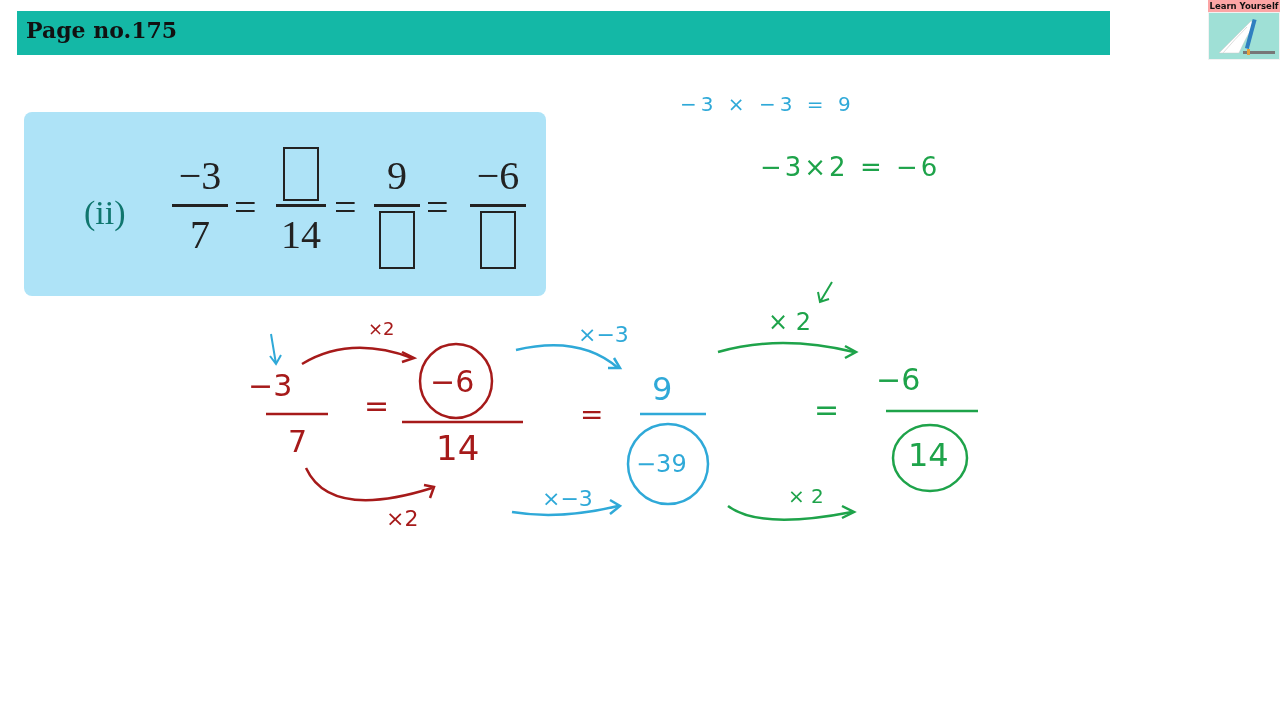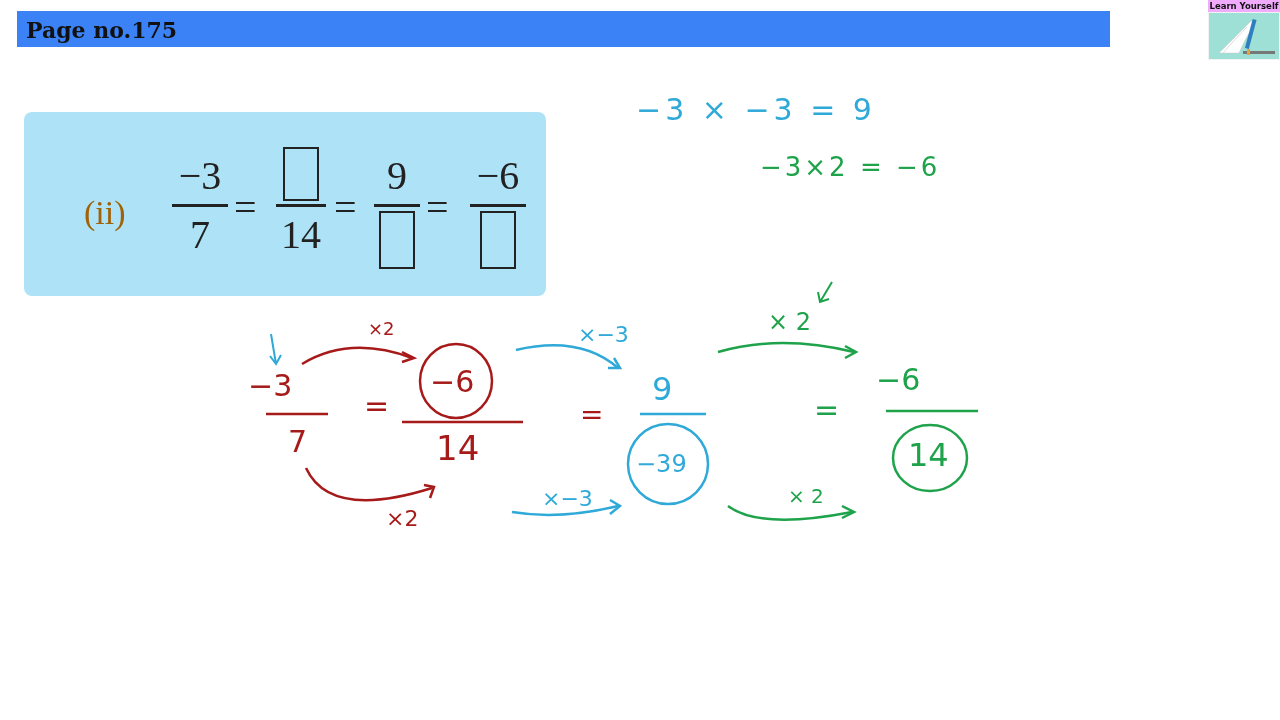--- a/index.html
+++ b/index.html
@@ -1,23 +1,23 @@
 <!DOCTYPE html>
 <html><head>
 <meta charset="utf-8">
 <style>
   html, body { margin:0; padding:0; }
   body { width:1280px; height:720px; background:#ffffff; position:relative; overflow:hidden; font-family:"DejaVu Sans", sans-serif; }
-  .header-bar { position:absolute; left:17px; top:11px; width:1093px; height:36px; background:#3b82f6; }
+  .header-bar { position:absolute; left:17px; top:11px; width:1093px; height:44px; background:#14b8a6; }
   .header-title { position:absolute; left:9px; top:6px; font-family:"DejaVu Serif", serif; font-weight:bold; font-size:22px; color:#111; }
   .logo { position:absolute; left:1208px; top:0; width:72px; height:60px; background:#f2f2f2; }
-  .logo-text { position:absolute; left:0; top:0; width:72px; height:12px; font-family:"DejaVu Sans", sans-serif; font-weight:bold; font-size:8.5px; color:#111; text-align:center; line-height:12px; background:#f0abfc; }
+  .logo-text { position:absolute; left:0; top:0; width:72px; height:12px; font-family:"DejaVu Sans", sans-serif; font-weight:bold; font-size:8.5px; color:#111; text-align:center; line-height:12px; background:#fca5a5; }
   .logo-img { position:absolute; left:1px; top:13px; width:70px; height:46px; background:#9fe0d6; }
   .question-box { position:absolute; left:24px; top:112px; width:522px; height:184px; background:#aee3f7; border-radius:8px; }
-  .q-label { position:absolute; left:60px; top:82px; font-family:"Liberation Serif", serif; font-size:34px; color:#a16207; }
+  .q-label { position:absolute; left:60px; top:82px; font-family:"Liberation Serif", serif; font-size:34px; color:#0f766e; }
   .frac { position:absolute; text-align:center; font-family:"Liberation Serif", serif; font-size:40px; color:#222; }
   .frac .num, .frac .den { display:block; height:48px; line-height:48px; }
   .frac .bar { display:block; height:3px; background:#222; margin:4px 0; }
   .blank { display:inline-block; width:36px; height:54px; border:2px solid #222; box-sizing:border-box; vertical-align:middle; }
   .eq { position:absolute; font-family:"Liberation Serif", serif; font-size:40px; color:#222; }
   .hand { position:absolute; font-family:"DejaVu Sans", sans-serif; }
   .blue { color:#2fa9d8; }
   .green { color:#1ea34a; }
   .red { color:#a61a1a; }
   svg.ink { position:absolute; left:0; top:0; }
@@ -66,21 +66,21 @@
   </div>
   <span class="eq" style="left:402px; top:72px;">=</span>
 
   <div class="frac" style="left:446px; top:40px; width:56px;">
     <span class="num">−6</span>
     <span class="bar"></span>
     <span class="den" style="height:60px;"><span class="blank" style="height:58px;"></span></span>
   </div>
 </div>
 
-<span class="hand blue" style="left:636px; top:92px; font-size:30px; letter-spacing:4px;">−3 × −3 = 9</span>
+<span class="hand blue" style="left:680px; top:92px; font-size:20px; letter-spacing:4px;">−3 × −3 = 9</span>
 <span class="hand green" style="left:726px; top:152px; font-size:26px; letter-spacing:3px;margin-left:34px;">−3×2 = −6</span>
 
 <svg class="ink" width="1280" height="720">
 
   <path d="M271 334 L276 364 M270 356 L276 364 L281 355" stroke="#2fa9d8" stroke-width="2" fill="none"></path>
 
   <path d="M302 364 Q350 335 412 358" stroke="#a61a1a" stroke-width="2.5" fill="none"></path>
   <path d="M402 352 L414 358 L402 362" stroke="#a61a1a" stroke-width="2.5" fill="none"></path>
   <path d="M306 468 Q330 520 432 488" stroke="#a61a1a" stroke-width="2.5" fill="none"></path>
   <path d="M424 485 L434 487 L430 498" stroke="#a61a1a" stroke-width="2.5" fill="none"></path>

